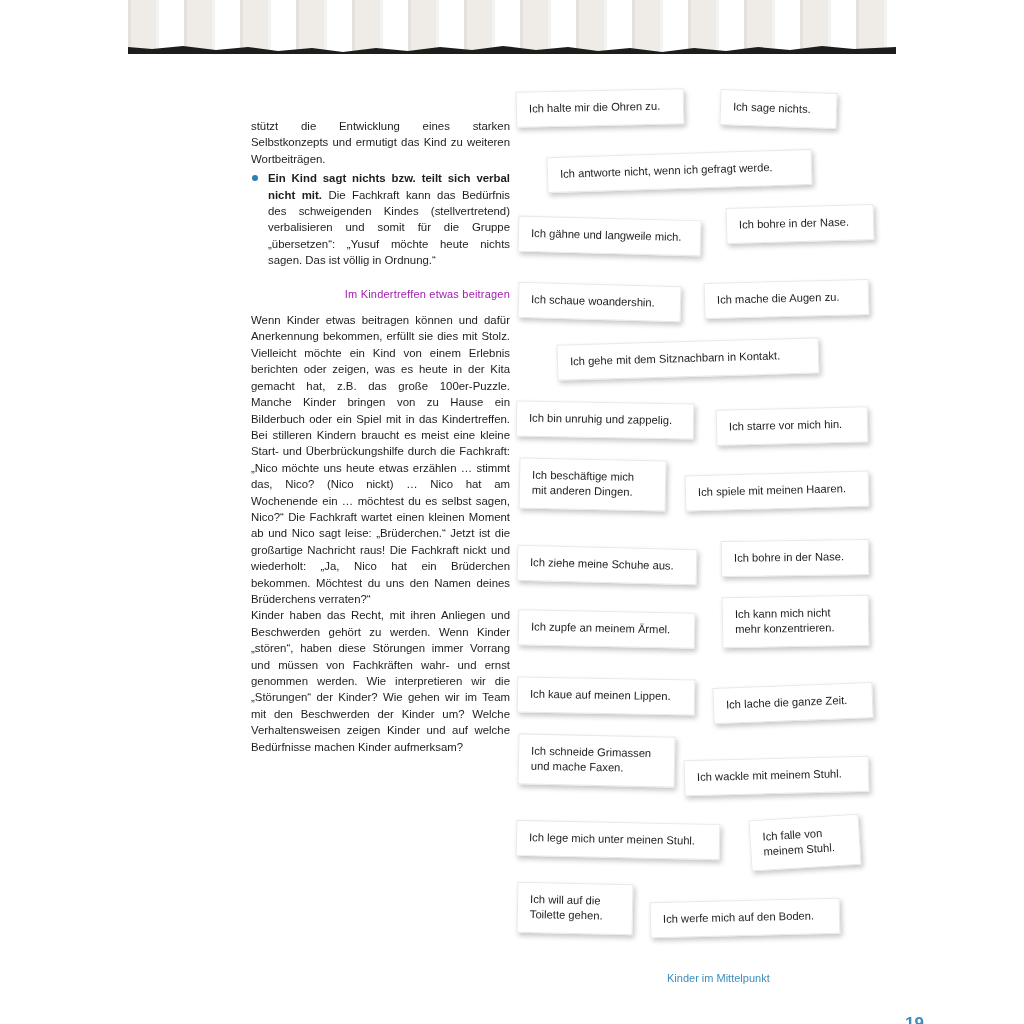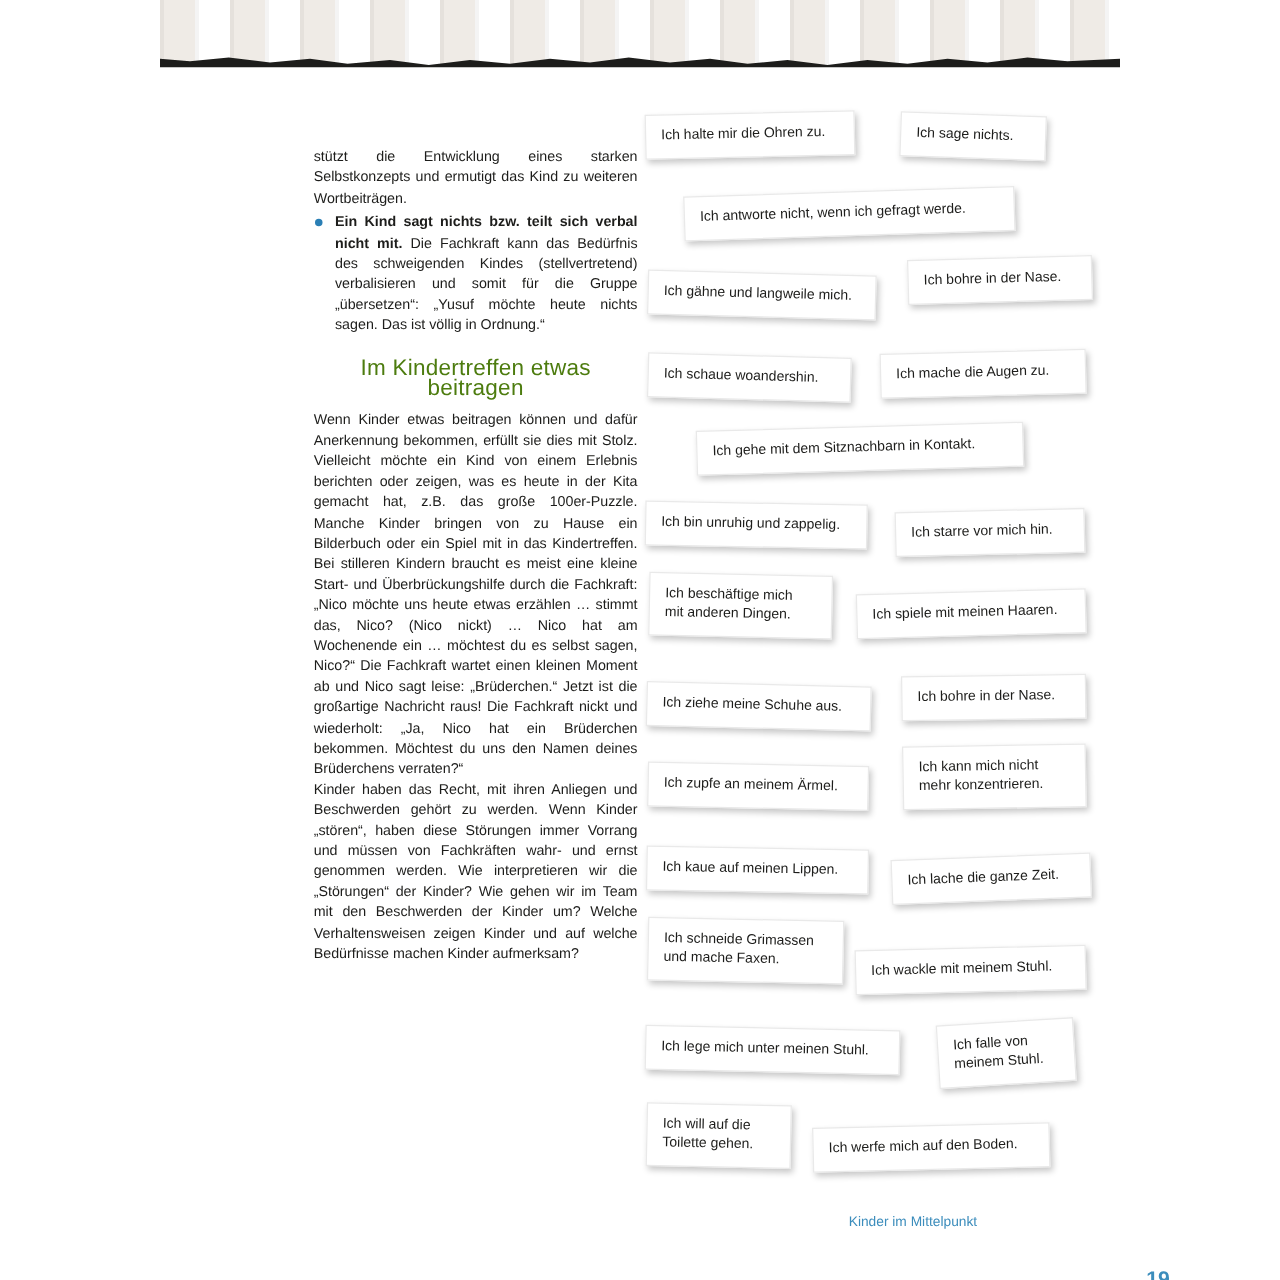--- a/index.html
+++ b/index.html
@@ -80,26 +80,26 @@
     position: absolute;
     left: 1px;
     top: 5px;
     width: 6px;
     height: 6px;
     border-radius: 50%;
     background: #2a7fb5;
   }
   .bullet-item b { font-weight: bold; }
   h2.sub {
-    font-size: 18px;
+    font-size: 11px;
     font-weight: normal;
-    color: #4d7c0f;
+    color: #a21caf;
     margin: 17px 0 10px 0;
     letter-spacing: 0.2px;
-    text-align: center;
+    text-align: right;
   }
 
   
   .collage {
     position: absolute;
     left: 505px;
     top: 78px;
     width: 400px;
     height: 880px;
   }
@@ -112,21 +112,21 @@
     padding: 9px 12px 10px 12px;
     box-sizing: border-box;
     box-shadow: 2px 3px 5px rgba(0,0,0,0.22);
     border: 1px solid #e9e9e9;
     white-space: pre-line;
   }
 
   
   .footer {
     position: absolute;
-    left: 12px;
+    left: 0;
     top: 972px;
     width: 849px;
     height: 24px;
   }
   .footer-label {
     position: absolute;
     left: 667px;
     top: 0;
     font-size: 11px;
     color: #3c8dbc;

